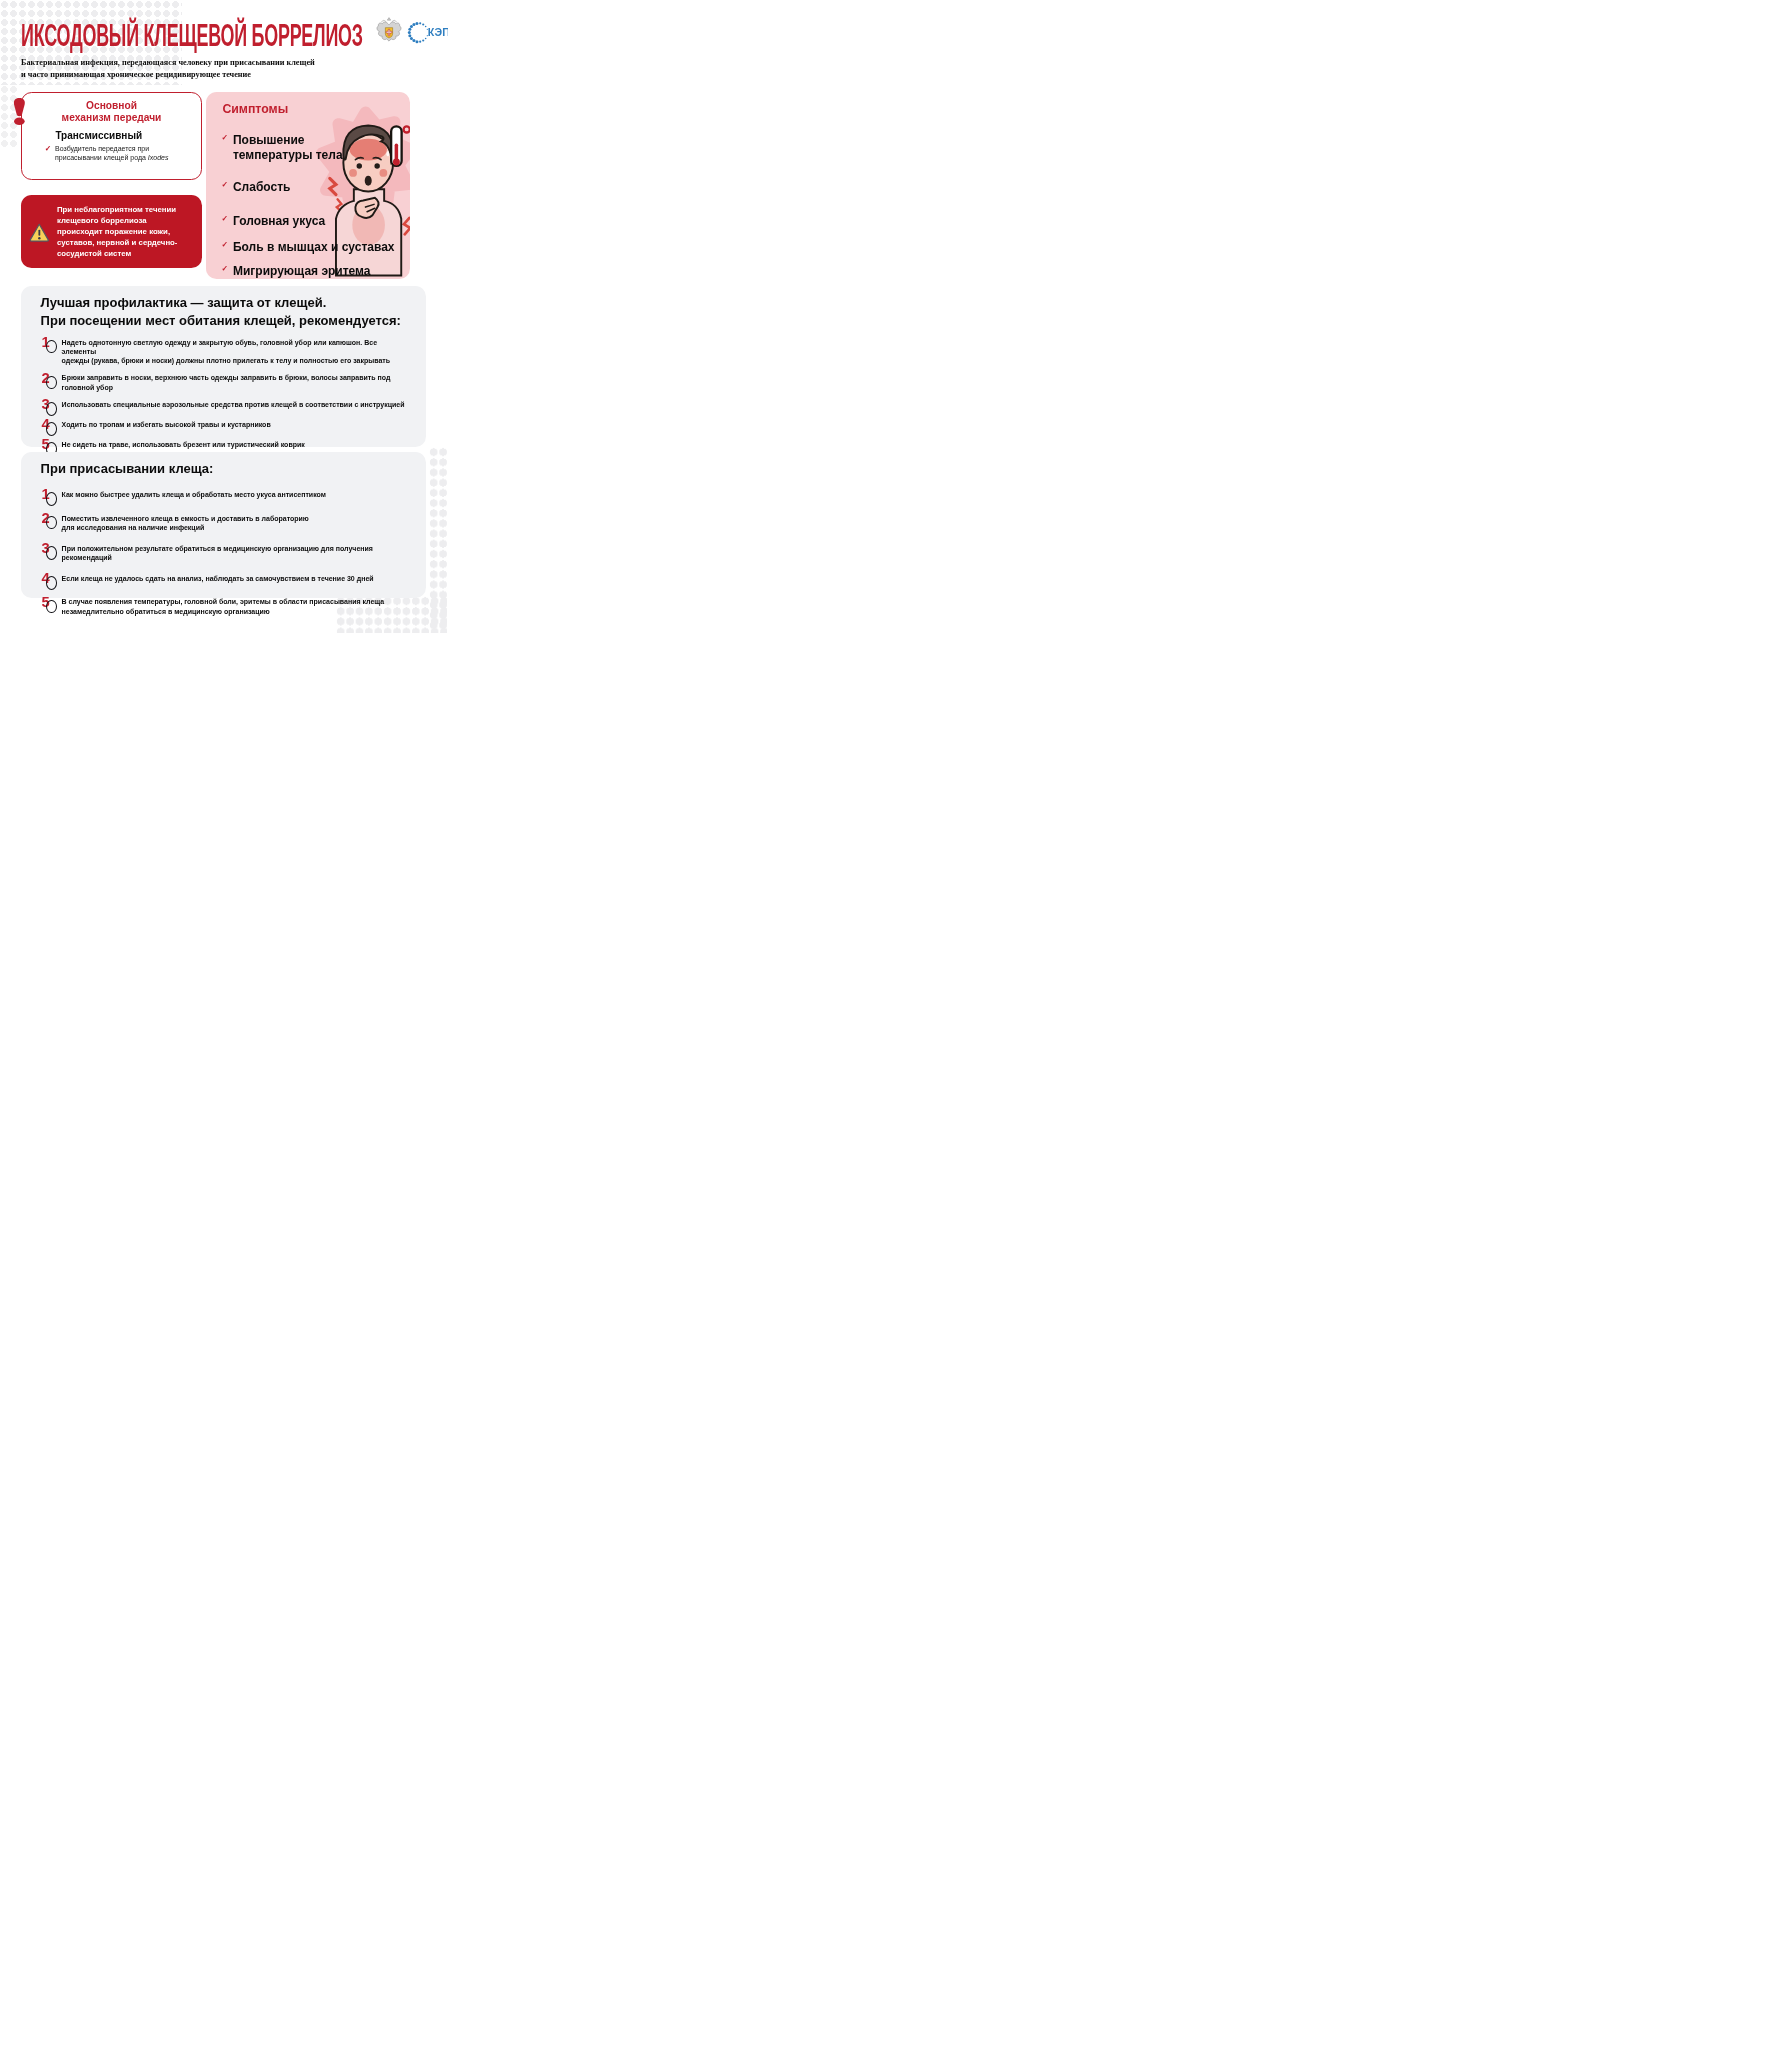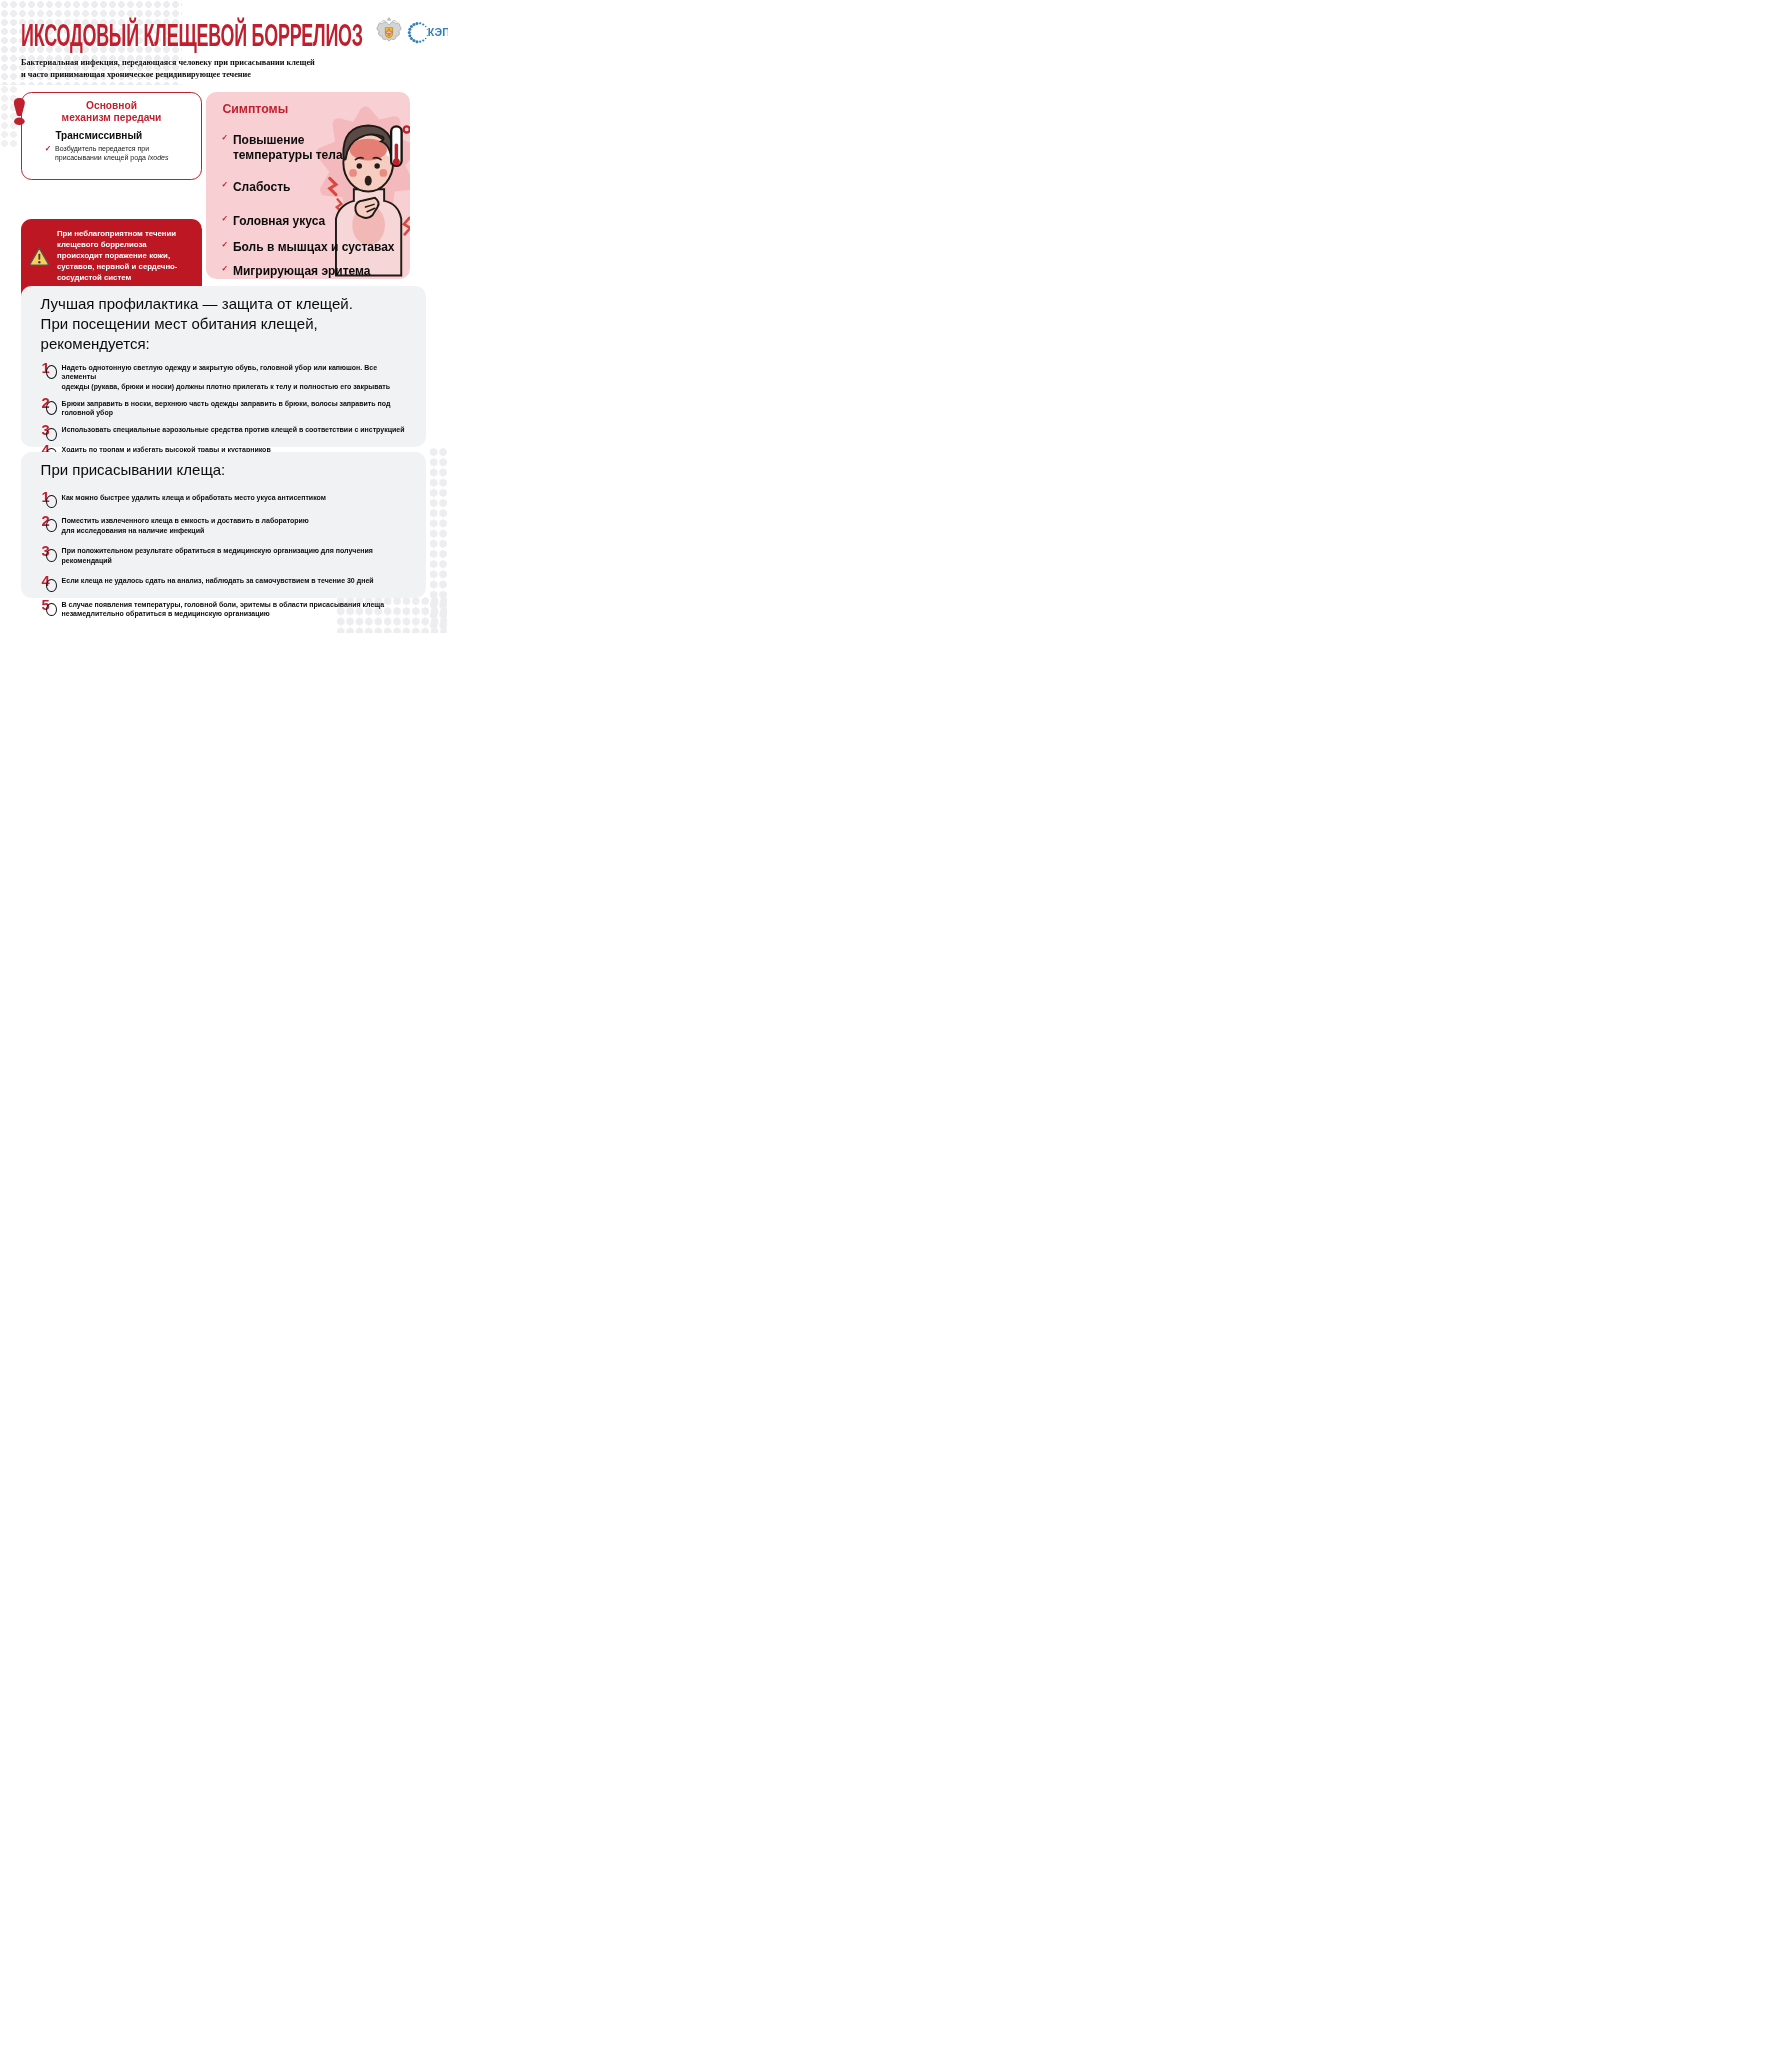--- a/index.html
+++ b/index.html
@@ -51,24 +51,23 @@
   .mech-title{text-align:center;color:var(--red);font-weight:bold;font-size:10.2px;line-height:1.25;}
   .mech-body{margin:4.9px 0 0 26px;}
   .mech-type{font-size:10px;font-weight:bold;color:#0c0c0c;}
   .mech-row{display:flex;gap:3.7px;margin:2.9px 0 0 -10.6px;}
   .mech-text{font-size:7px;line-height:1.35;color:#1a1a1a;}
   .check{color:var(--red);font-weight:bold;font-size:7.8px;line-height:1.2;flex:0 0 auto;}
   .excl-icon{position:absolute;left:12.3px;top:97px;width:14.7px;height:29px;z-index:3;}
 
   
   .warn-box{
-    position:absolute;left:21px;top:195px;width:181px;height:91px;z-index:1;
+    position:absolute;left:21px;top:195px;width:181px;height:73px;z-index:1;
     background:var(--box-red);border-radius:10.6px;
     padding:8.6px 6.5px 0 36px;
-    margin-top:24px;
   }
   .warn-text{color:#ffffff;font-weight:bold;font-size:7.8px;line-height:1.42;}
   .warn-tri{position:absolute;left:8.2px;top:28px;width:20.5px;height:19px;}
 
   
   .symp-box{
     position:absolute;left:206px;top:92px;width:204px;height:187px;z-index:1;
     background:var(--pink);border-radius:10.6px;overflow:hidden;
   }
   .symp-title{position:absolute;left:16.4px;top:9.8px;font-size:12.3px;font-weight:bold;color:var(--red);}
@@ -77,21 +76,21 @@
   .symp-i0{top:41px;}.symp-i1{top:88px;}.symp-i2{top:122px;}.symp-i3{top:148px;}.symp-i4{top:172px;}
   .person{position:absolute;right:-5.7px;top:7.4px;width:101px;height:182px;z-index:1;}
 
   
   .section{
     position:absolute;left:21px;width:405px;z-index:1;
     background:var(--gray);border-radius:10.6px;padding:8.2px 14.7px 0 19.6px;
   }
   .sec-prevention{top:286px;height:161px;}
   .sec-bite{top:452px;height:146px;}
-  .sec-heading{font-size:15px;font-weight:normal;line-height:1.34;color:#0b0b0b;}
+  .sec-heading{font-size:13px;font-weight:bold;line-height:1.34;color:#0b0b0b;}
   .rows{margin-top:6.1px;}
   .row{display:flex;align-items:flex-start;margin-bottom:5.3px;}
   .sec-bite .rows{margin-top:9.8px;}
   .sec-bite .row{margin-bottom:9px;}
   .num{
     position:relative;flex:0 0 21px;color:var(--red);
     font-size:14.7px;font-weight:bold;line-height:1;padding-left:0.8px;
   }
   .num::after{
     content:"";position:absolute;left:5.3px;top:4.9px;width:9px;height:11.5px;

